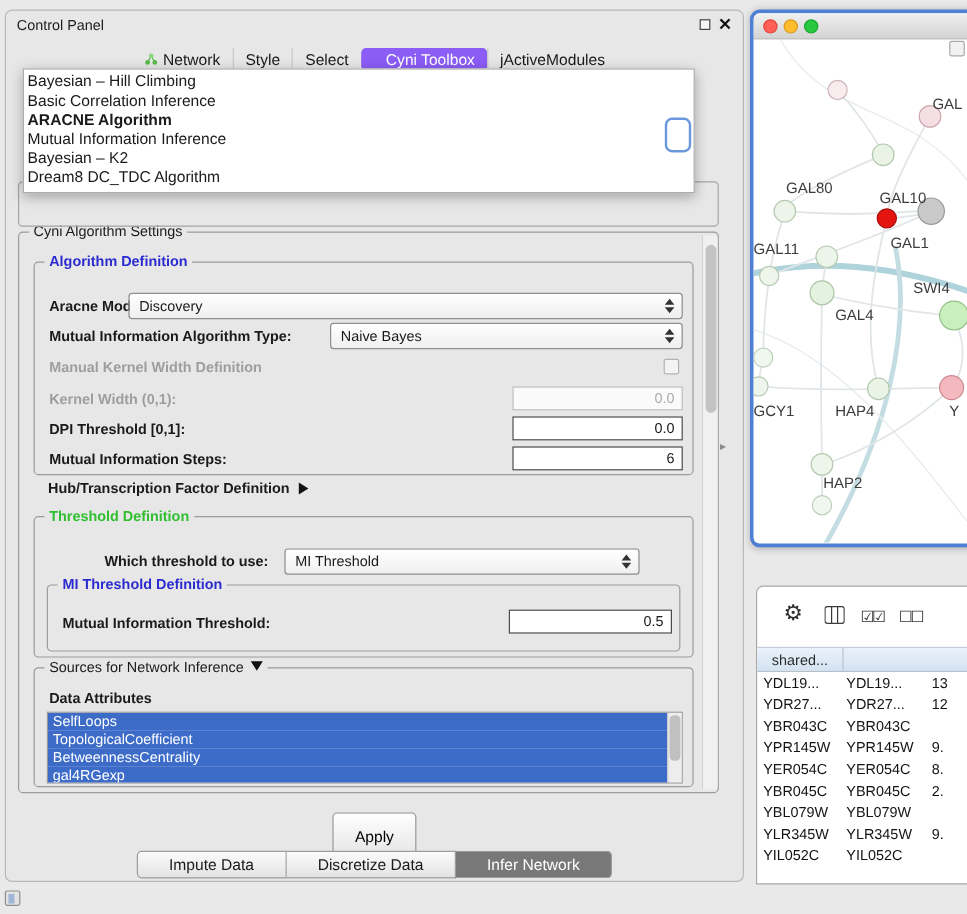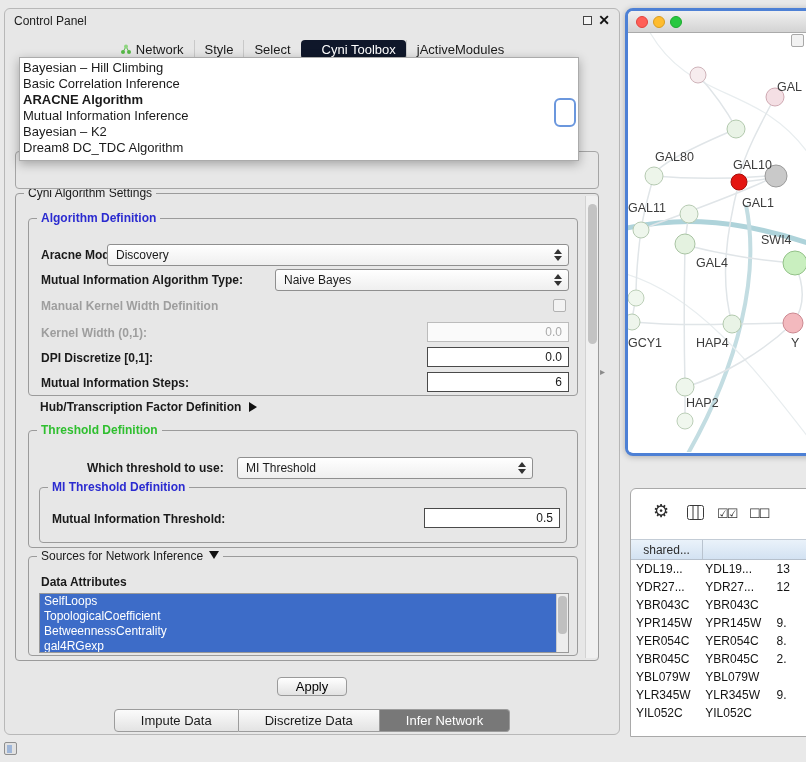--- a/index.html
+++ b/index.html
@@ -19,21 +19,21 @@
   }
   .cp-titlebar { position:absolute; left:0; top:0; right:0; height:24px; }
   .cp-title { position:absolute; left:9px; top:5px; font-size:12px; color:#1c1c1c; }
   .float-btn { position:absolute; right:27px; top:7px; width:9px; height:9px; border:1px solid #444; background:#f5f5f5; }
   .close-btn { position:absolute; right:9px; top:3px; font-size:14px; font-weight:bold; color:#111; cursor:default; }
 
   .tabbar { position:absolute; top:28px; left:0; width:100%; height:24px;
     display:flex; justify-content:center; align-items:center; }
   .tab { padding:2px 10px; font-size:13px; color:#1a1a1a; display:flex; align-items:center; gap:4px; }
   .tab:not(:first-child):not(.active) { border-left:1px solid #c9c9c9; }
-  .tab.active { background:#0f172a; color:#fff; border-radius:4px;padding-left:21px; }
+  .tab.active { background:#8b5cf6; color:#fff; border-radius:4px;padding-left:21px; }
   .tab-icon { display:inline-block; line-height:0; }
 
   
   #covered-group { position:absolute; left:10px; top:142px; width:584px; height:38px;
     border:1px solid #a5a5a5; border-radius:4px; z-index:1; }
 
   
   #algo-popup { position:absolute; left:14px; top:48px; width:560px;
     background:#fff; border:1px solid #ababab; box-shadow:0 3px 10px rgba(0,0,0,.3);
     z-index:20; padding:2px 0 4px; }
@@ -101,21 +101,21 @@
   .attr-item { height:15px; line-height:15px; padding-left:4px; font-size:12px; width:517px; }
   .attr-item.selected { background:#3d6cc8; color:#fff; }
   #attr-scroll { position:absolute; right:0; top:0; width:12px; height:58px; background:#ededed; border-left:1px solid #ccc; }
   #attr-thumb { position:absolute; left:1px; top:2px; width:9px; height:38px; background:#c0c0c0; border-radius:4px; }
 
   #settings-scroll { position:absolute; left:569px; top:2px; width:13px; height:462px;
     background:#f0f0f0; border-left:1px solid #d2d2d2; border-radius:0 3px 3px 0; }
   #settings-thumb { position:absolute; left:2px; top:8px; width:9px; height:140px; background:#c3c3c3; border-radius:5px; }
 
   .apply-row { position:absolute; left:0; top:668px; width:100%; text-align:center; }
-  #apply-btn { font-family:"Liberation Sans",sans-serif; font-size:13px; padding:1px 18px;
+  #apply-btn { font-family:"Liberation Sans",sans-serif; font-size:13px; padding:12px 18px;
     border:1px solid #9a9a9a; border-radius:4px; background:linear-gradient(#ffffff,#e2e2e2); }
 
   .bottom-tabbar { position:absolute; top:700px; left:0; width:100%; display:flex; justify-content:center; }
   .seg { padding:3px 26px; font-size:13px; background:linear-gradient(#fbfbfb,#e3e3e3);
     border:1px solid #9c9c9c; border-left:none; }
   .seg:first-child { border-left:1px solid #9c9c9c; border-radius:4px 0 0 4px; }
   .seg:last-child { border-radius:0 4px 4px 0; }
   .seg.active { background:#787878; color:#fff; }
 
   #splitter-arrow { position:absolute; left:600px; top:366px; font-size:10px; color:#8a8a8a; }
@@ -226,21 +226,21 @@
           <span class="arr-up"></span>
           <span class="arr-dn"></span>
         </div>
 
         <span class="lbl lbl-manual">Manual Kernel Width Definition</span>
         <span class="checkbox"></span>
 
         <span class="lbl lbl-kernel">Kernel Width (0,1):</span>
         <div class="field disabled field-kernel">0.0</div>
 
-        <span class="lbl lbl-dpi">DPI Discretize [0,1]:</span>
+        <span class="lbl lbl-dpi">DPI Threshold [0,1]:</span>
         <div class="field field-dpi">0.0</div>
 
         <span class="lbl lbl-steps">Mutual Information Steps:</span>
         <div class="field field-steps">6</div>
       </div>
 
       <div id="hub-row">
         <span>Hub/Transcription Factor Definition</span><span class="tri-right"></span>
       </div>
 

